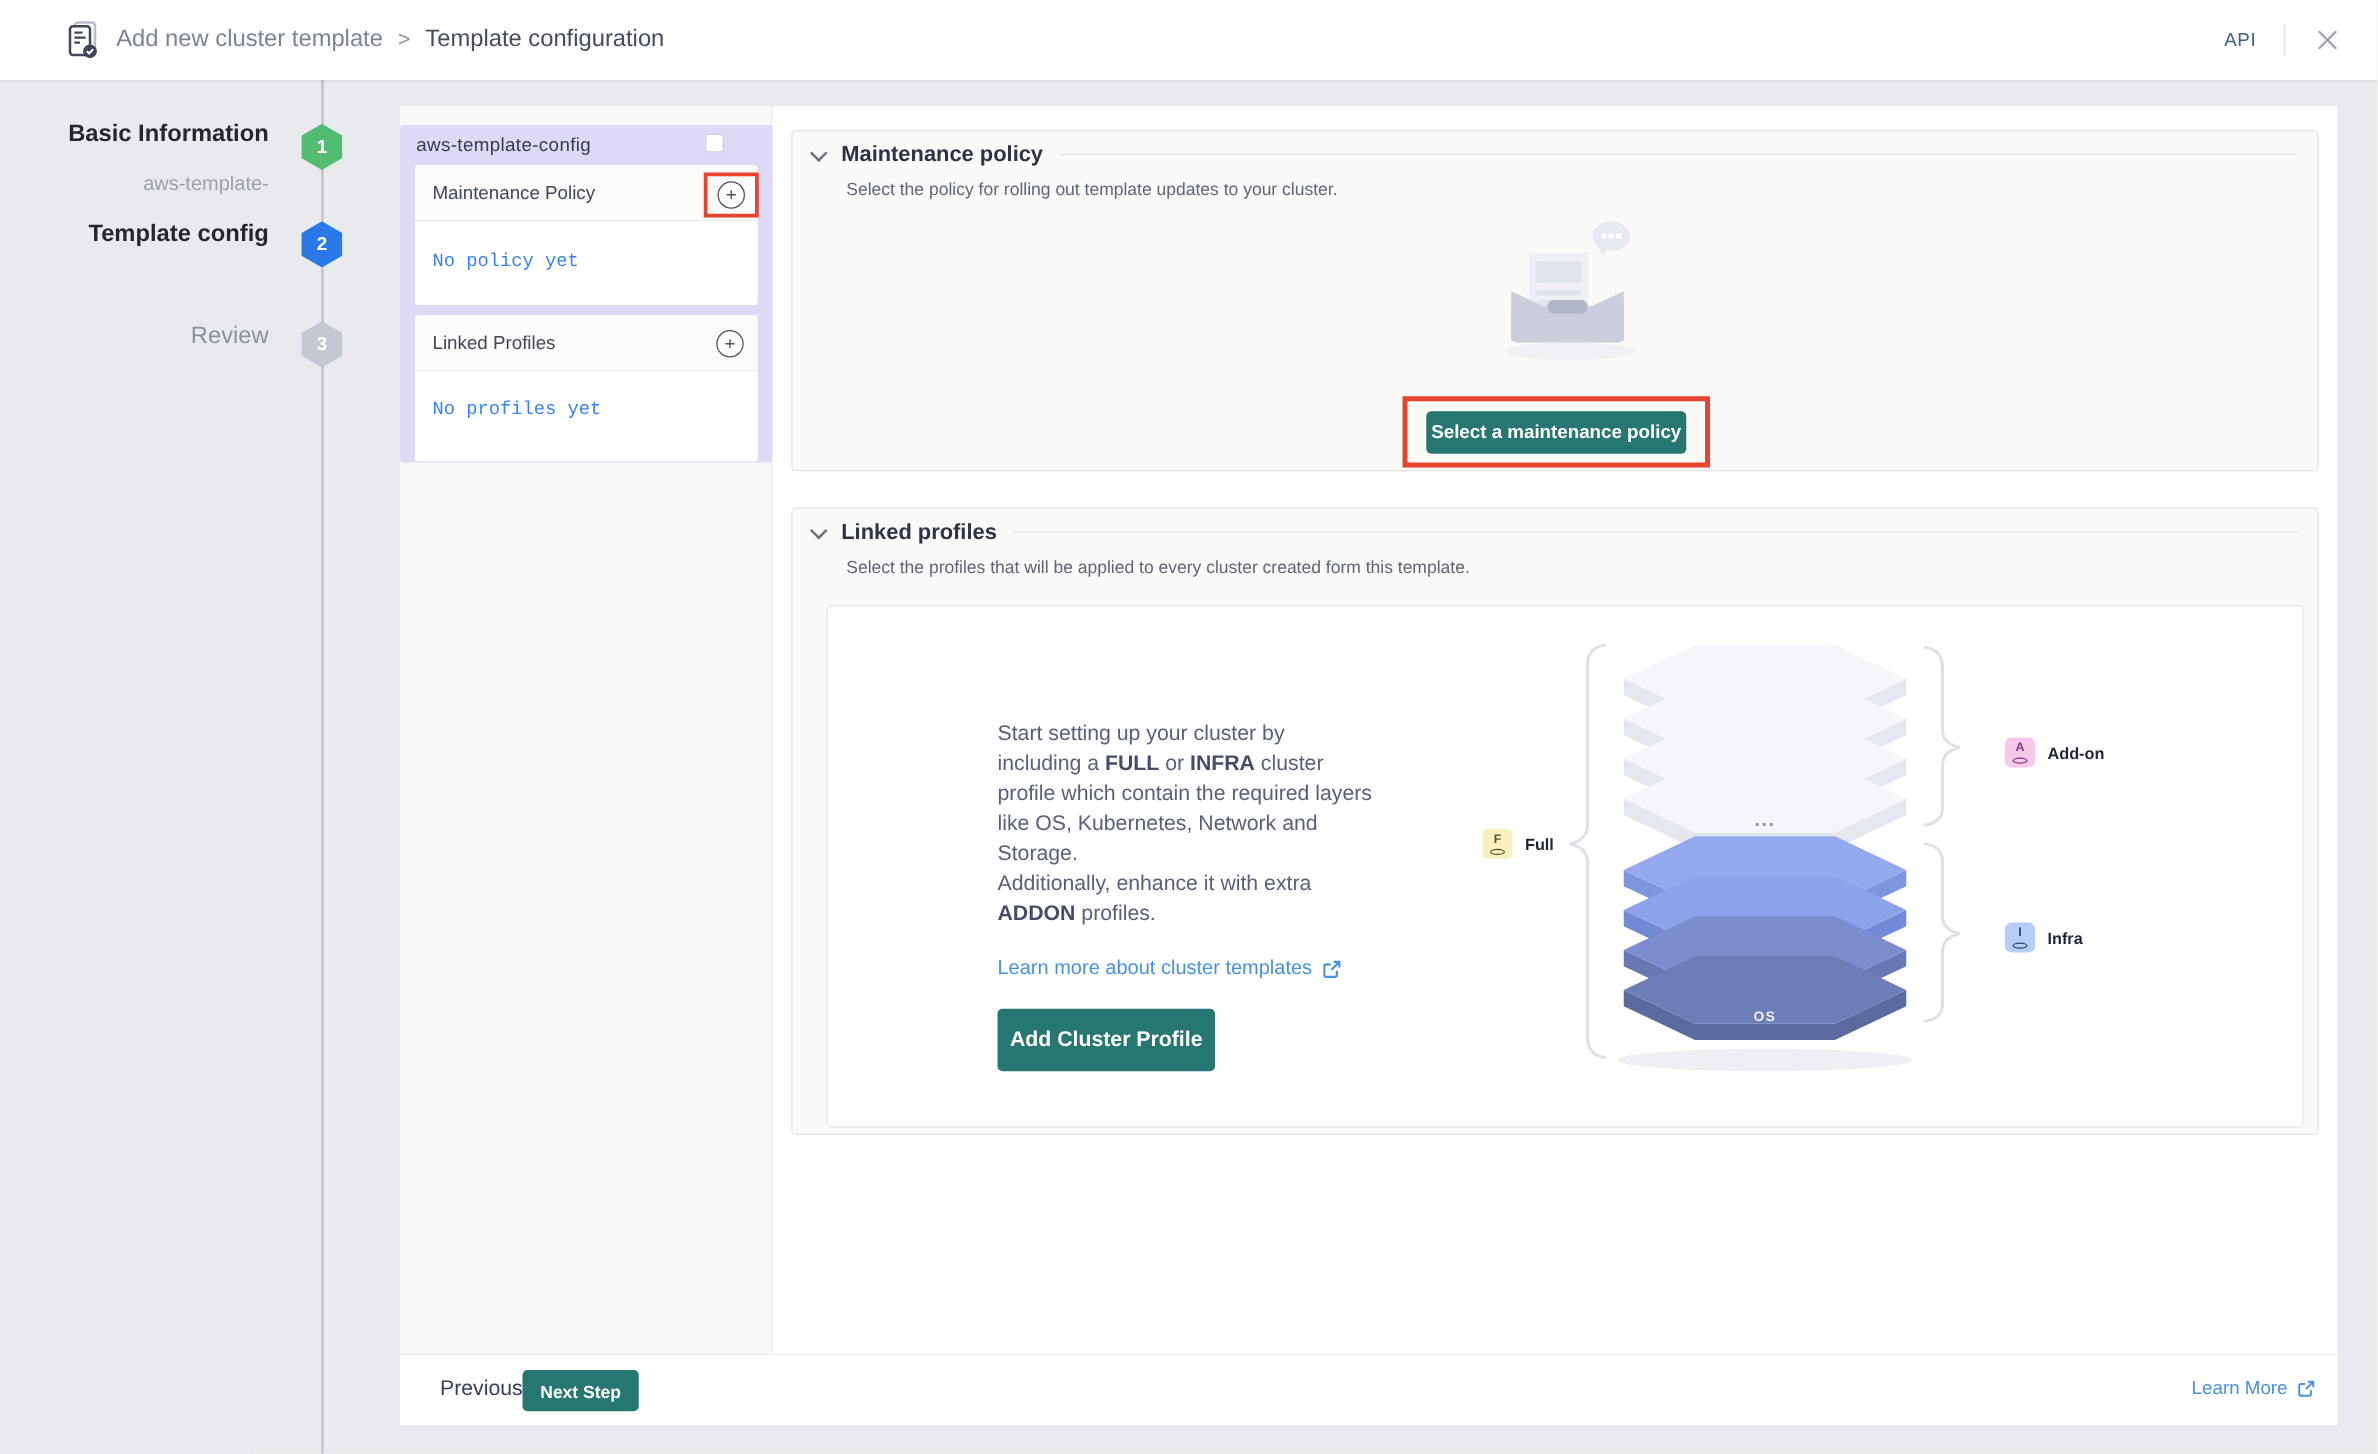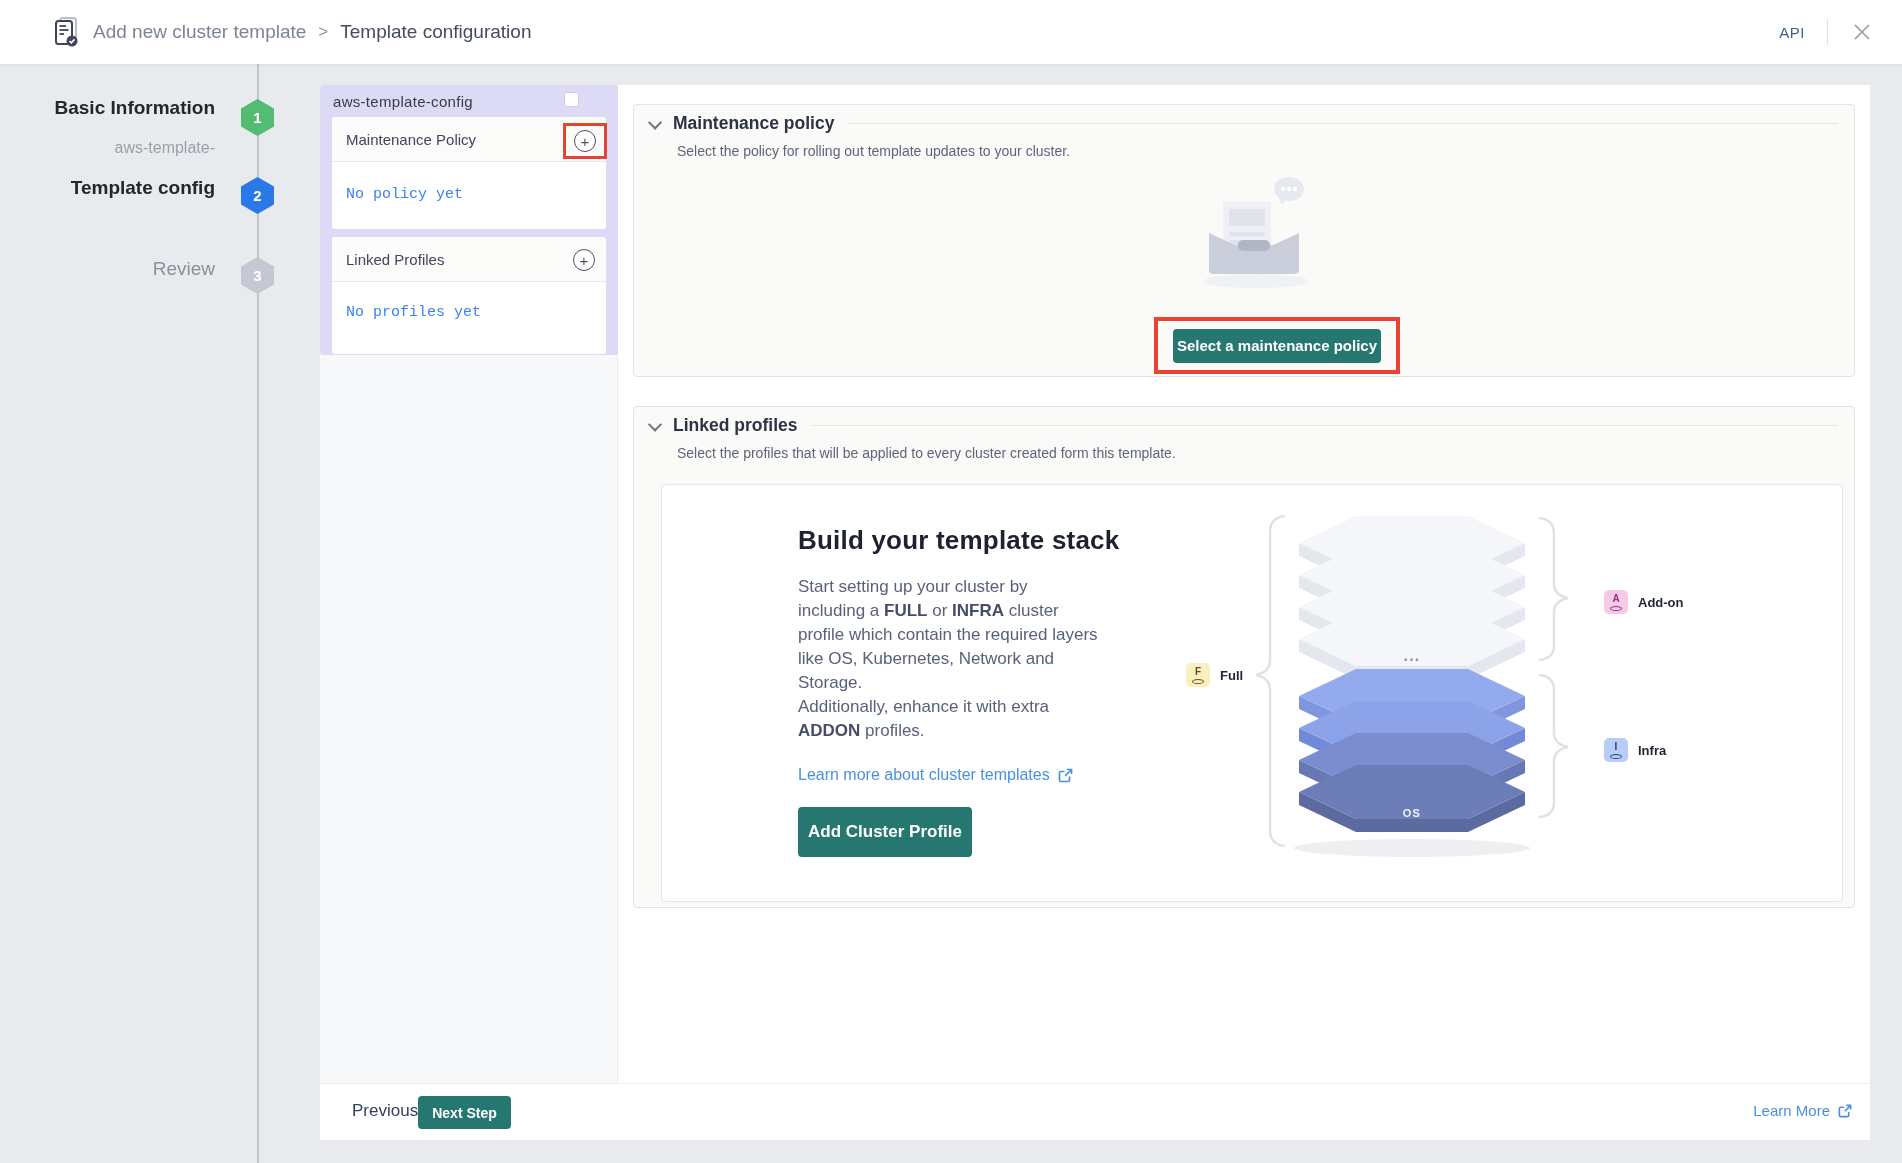--- a/index.html
+++ b/index.html
@@ -37,21 +37,21 @@
     clip-path:polygon(50% 0, 100% 26%, 100% 74%, 50% 100%, 0 74%, 0 26%);
     display:flex; align-items:center; justify-content:center;
     color:#fff; font-size:15px; font-weight:bold; cursor:pointer;
   }
 
   
   .modal { position:absolute; left:320px; top:85px; width:1550px; height:1055px; background:#FFFFFF; }
 
   
   .left-col { position:absolute; left:0; top:0; width:298px; height:998px; background:#F7F8F9; border-right:1px solid #EBECEE; }
-  .lavender-panel { position:absolute; left:0; top:0; width:298px; height:270px; background:#DCDAF4; border-radius:3px;padding-left:43px; }
+  .lavender-panel { position:absolute; left:0; top:15px; width:298px; height:270px; background:#DCDAF4; border-radius:3px;padding-left:43px; }
   .panel-title { position:absolute; left:13px; top:8px; font-size:15px; color:#363B4D; letter-spacing:.3px; }
   .panel-checkbox { position:absolute; left:244px; top:7px; width:15px; height:15px; background:#fff; border:1px solid #CFCDEA; border-radius:3px; cursor:pointer; }
   .panel-card { position:absolute; left:12px; width:274px; background:#fff; border-radius:3px; overflow:visible; }
   .panel-card-header { position:relative; height:45px; background:#FBFBFA; border-bottom:1px solid #E9E9E9; border-radius:3px 3px 0 0; display:flex; align-items:center; padding-left:14px; }
   .panel-card-title { font-size:15px; color:#41475A; }
   .panel-card-body { position:relative; background:#fff; border-radius:0 0 3px 3px; }
   .panel-empty { position:absolute; left:14px; font-size:15px; color:#3b82f6;font-family:Liberation Mono, monospace; }
   .plus-circle {
     width:22px; height:22px; border:1.6px solid #4A5162; border-radius:50%;
     display:flex; align-items:center; justify-content:center;
@@ -64,21 +64,21 @@
   .section { position:absolute; left:313px; width:1222px; background:#FAFAF8; border:1px solid #E3E3E0; border-radius:4px; }
   .section-head { position:absolute; left:16px; right:16px; top:8px; display:flex; align-items:center; }
   .chev { width:10px; height:10px; border-left:2px solid #6B7284; border-bottom:2px solid #6B7284; transform:rotate(-45deg) translate(1px,-1px); margin-right:13px; cursor:pointer; flex:none; }
   .section-title { font-size:17.5px; font-weight:bold; color:#2D3345; white-space:nowrap; }
   .section-rule { flex:1; height:1px; background:#E4E4E1; margin-left:14px; }
   .section-sub { position:absolute; left:43px; top:38px; font-size:14px; color:#5E657A; }
 
   
   .inbox-illu { position:absolute; left:562px; top:58px; width:150px; height:134px; }
   .empty-msg { position:absolute; left:0; top:195px; width:100%; text-align:center; font-size:17px; color:#3B4254; }
-  .select-box { position:absolute; left:488px; top:212px; width:246px; height:57px; border:4px solid #E8432F; display:flex; align-items:center; justify-content:center;margin-left:32px; }
+  .select-box { position:absolute; left:488px; top:212px; width:246px; height:57px; border:4px solid #E8432F; display:flex; align-items:center; justify-content:center; }
   .teal-btn {
     background:#26776F; color:#fff; border:none; border-radius:4px; cursor:pointer;
     font-family:"Liberation Sans", sans-serif; font-weight:bold;
     display:flex; align-items:center; justify-content:center;
   }
   .select-btn { width:208px; height:34px; font-size:15px; }
 
   
   .stack-card { position:absolute; left:27px; top:77px; width:1182px; height:418px; background:#fff; border:1px solid #E5E5E3; border-radius:4px; }
   .stack-heading { position:absolute; left:136px; top:40px; font-size:26px; font-weight:bold; color:#1D2130; letter-spacing:.2px; }
@@ -226,21 +226,20 @@
 
   <div class="section" style="top:321px; height:502px;">
     <div class="section-head">
       <span class="chev"></span>
       <span class="section-title">Linked profiles</span>
       <span class="section-rule"></span>
     </div>
     <div class="section-sub">Select the profiles that will be applied to every cluster created form this template.</div>
 
     <div class="stack-card">
-      <div class="stack-heading">Build your template stack</div>
 
       <p class="stack-p p1"><span>Start setting up your cluster by including a </span><b>FULL</b><span> or </span><b>INFRA</b><span> cluster profile which contain the required layers like OS, Kubernetes, Network and Storage.</span></p>
 
       <p class="stack-p p2"><span>Additionally, enhance it with extra </span><b>ADDON</b><span> profiles.</span></p>
 
       <div class="stack-link" style="color: rgb(74, 144, 226);">
         <span>Learn more about cluster templates</span>
         <span style="display:flex;">
           <svg width="15" height="15" viewBox="0 0 15 15">
             <path d="M11.5 8.5 v3.5 a1.5 1.5 0 0 1 -1.5 1.5 h-7 a1.5 1.5 0 0 1 -1.5 -1.5 v-7 a1.5 1.5 0 0 1 1.5 -1.5 h3.5" fill="none" stroke="currentColor" stroke-width="1.7"></path>

